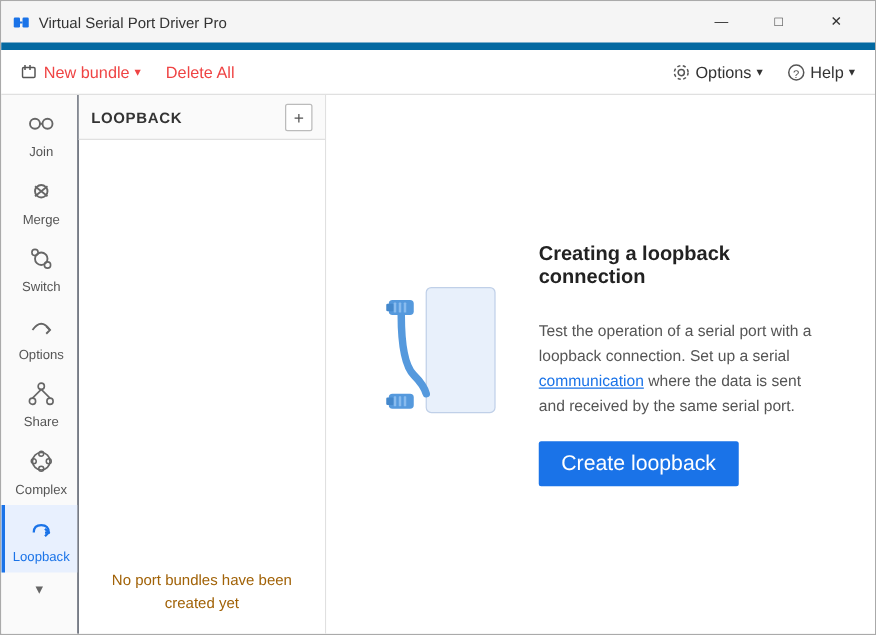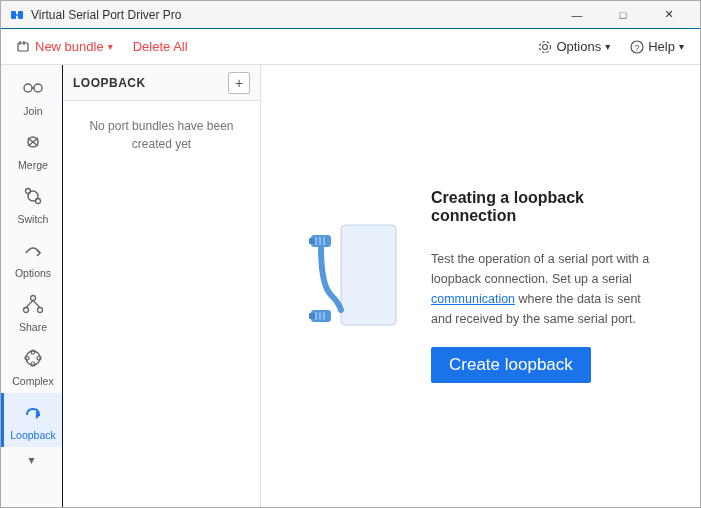--- a/index.html
+++ b/index.html
@@ -14,23 +14,23 @@
     .window {
       width: 701px;
       height: 508px;
       background: #fff;
       border: 1px solid #aaa;
       display: flex;
       flex-direction: column;
     }
     
     .titlebar {
-      height: 28px;
+      height: 39px;
       background: #f5f5f5;
-      border-bottom: 1px solid #0369a1;
+      border-bottom: 6px solid #0369a1;
       display: flex;
       align-items: center;
       padding: 0 8px;
       user-select: none;
     }
     .titlebar-icon {
       width: 16px;
       height: 16px;
       margin-right: 6px;
       display: flex;
@@ -186,25 +186,25 @@
       cursor: pointer;
       border: 1px solid #bbb;
       background: #fff;
       color: #555;
       font-size: 14px;
       border-radius: 2px;
     }
     .panel-empty {
       flex: 1;
       display: flex;
-      align-items: flex-start;
+      align-items: flex-end;
       justify-content: center;
       padding: 16px;
       text-align: center;
-      color: #737373;
+      color: #a16207;
       font-size: 12px;
       line-height: 1.5;
     }
 
     
     .right-panel {
       flex: 1;
       background: #fff;
       display: flex;
       flex-direction: column;

